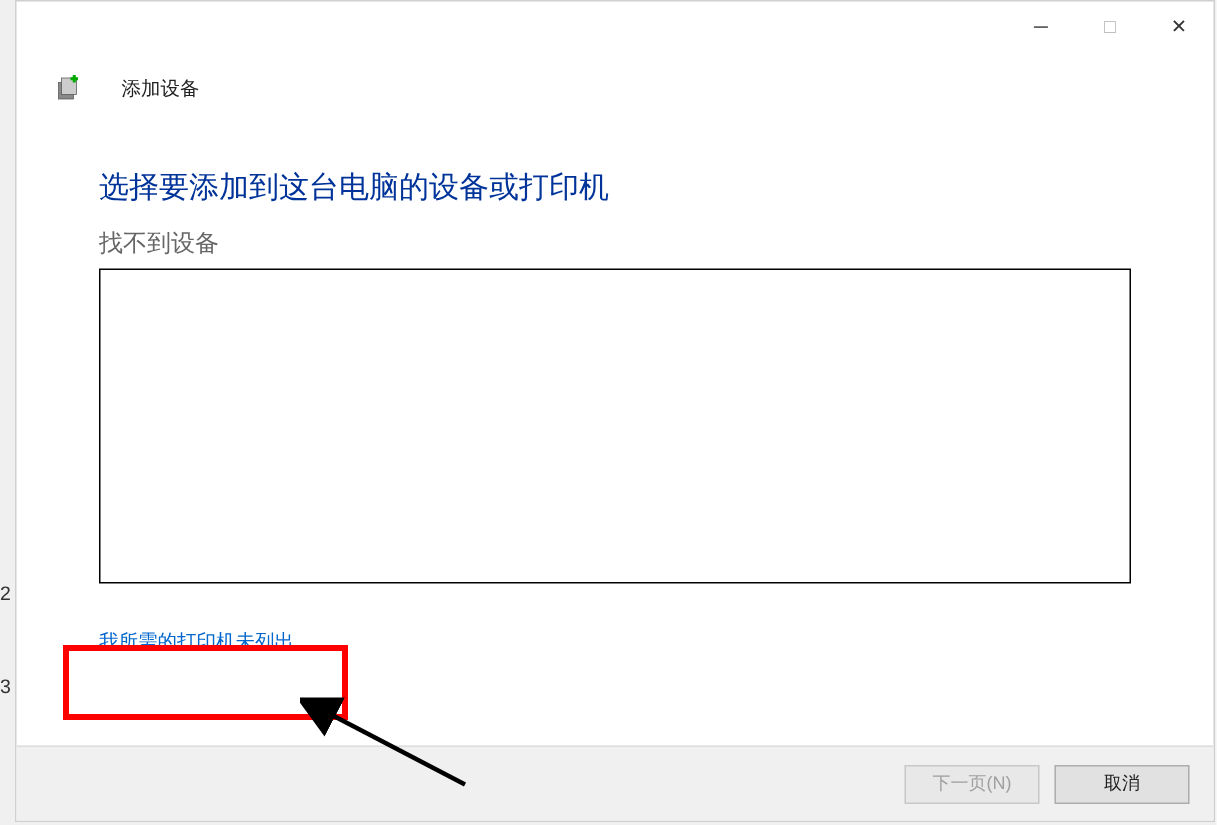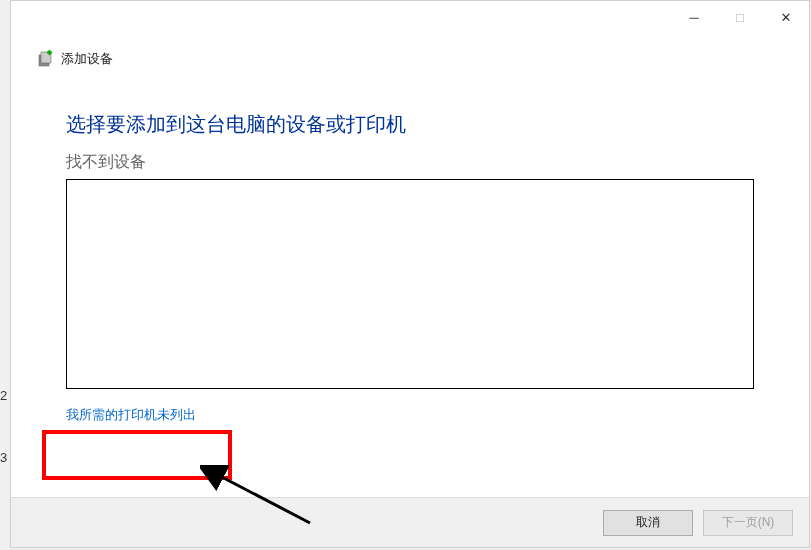--- a/index.html
+++ b/index.html
@@ -34,21 +34,21 @@
       align-items: center;
       justify-content: center;
       font-size: 13px;
       color: #333;
     }
     .winbtn.dim { color: #b0b0b0; }
     .header {
       padding: 16px 24px 8px 24px;
       display: flex;
       align-items: center;
-      gap: 6px;
+      gap: 26px;
     }
     .header-icon {
       width: 20px;
       height: 20px;
       display: flex;
       align-items: center;
       justify-content: center;
     }
     .header-title {
       font-size: 13px;
@@ -71,21 +71,21 @@
       color: #666;
       margin-bottom: 6px;
     }
     .listbox {
       border: 1px solid #000;
       height: 210px;
       width: 100%;
       background: #fff;
     }
     .link-row {
-      margin-top: 16px;
+      margin-top: 30px;
     }
     .link-text {
       font-size: 13px;
       color: #0066cc;
       cursor: pointer;
     }
     .highlight-box {
       position: absolute;
       left: 42px;
       top: 430px;
@@ -177,25 +177,25 @@
   <div class="content">
     <div class="heading">选择要添加到这台电脑的设备或打印机</div>
     <div class="subtext">找不到设备</div>
     <div class="listbox"></div>
     <div class="link-row">
       <span class="link-text">我所需的打印机未列出</span>
     </div>
   </div>
 
   <div class="footer">
+    <div class="btn disabled">
+      <span>下一页(N)</span>
+    </div>
     <div class="btn">
       <span>取消</span>
-    </div>
-    <div class="btn disabled">
-      <span>下一页(N)</span>
     </div>
   </div>
 
 </div>
 
 <div class="highlight-box"></div>
 
 <svg class="arrow" width="120" height="70">
   <defs>
     <marker id="ah" markerWidth="12" markerHeight="12" refX="2" refY="5" orient="auto">

